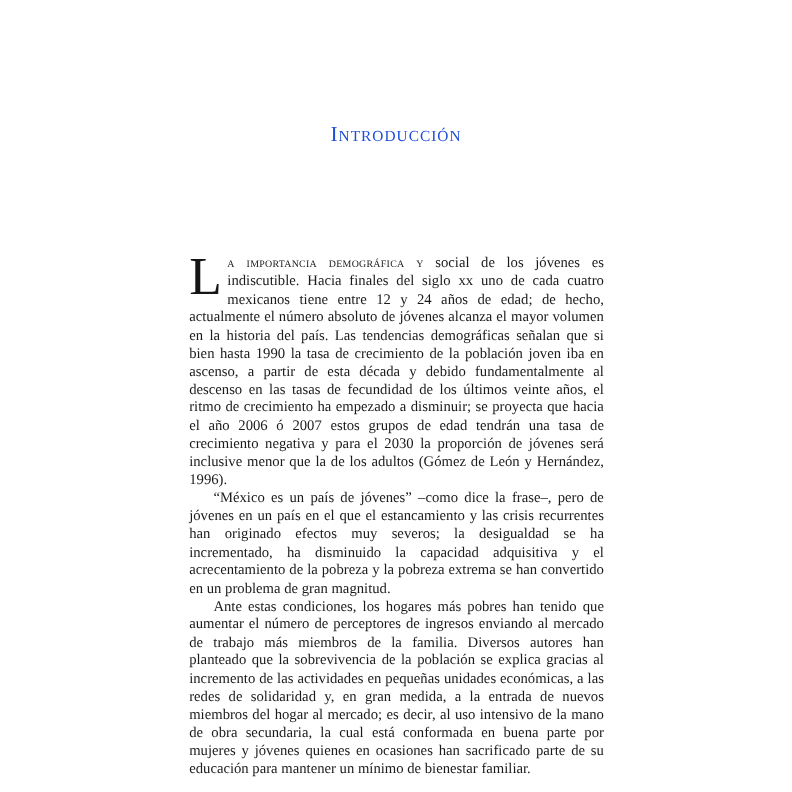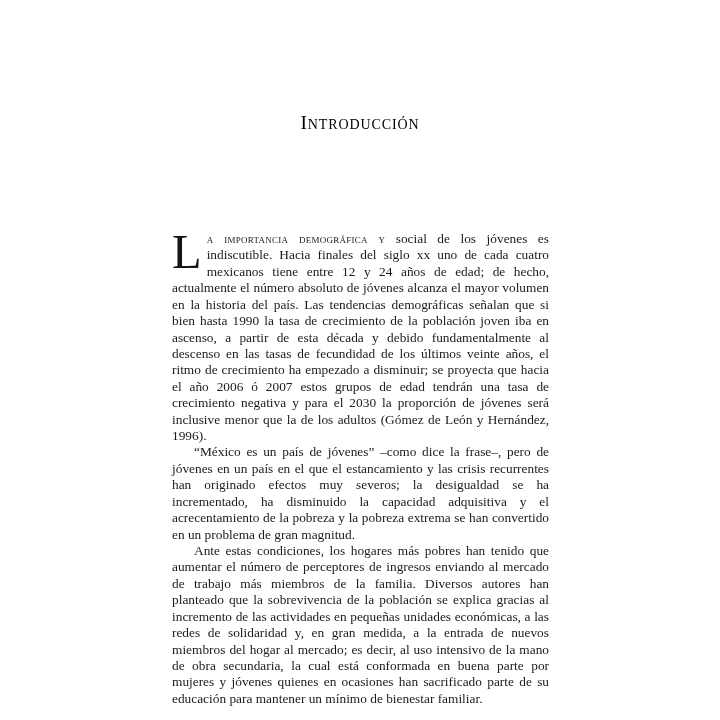--- a/index.html
+++ b/index.html
@@ -26,21 +26,21 @@
   
   .chapter-title {
     position: absolute;
     left: 0;
     top: 112px;
     width: 720px;
     text-align: center;
     font-size: 19.5px;
     font-variant: small-caps;
     letter-spacing: 0.9px;
-    color: #000000;
+    color: #1d4ed8;
     font-weight: normal;
     margin: 0;
     line-height: 1.1;
   }
 
   
   .text-block {
     position: absolute;
     left: 172px;
     top: 231px;

